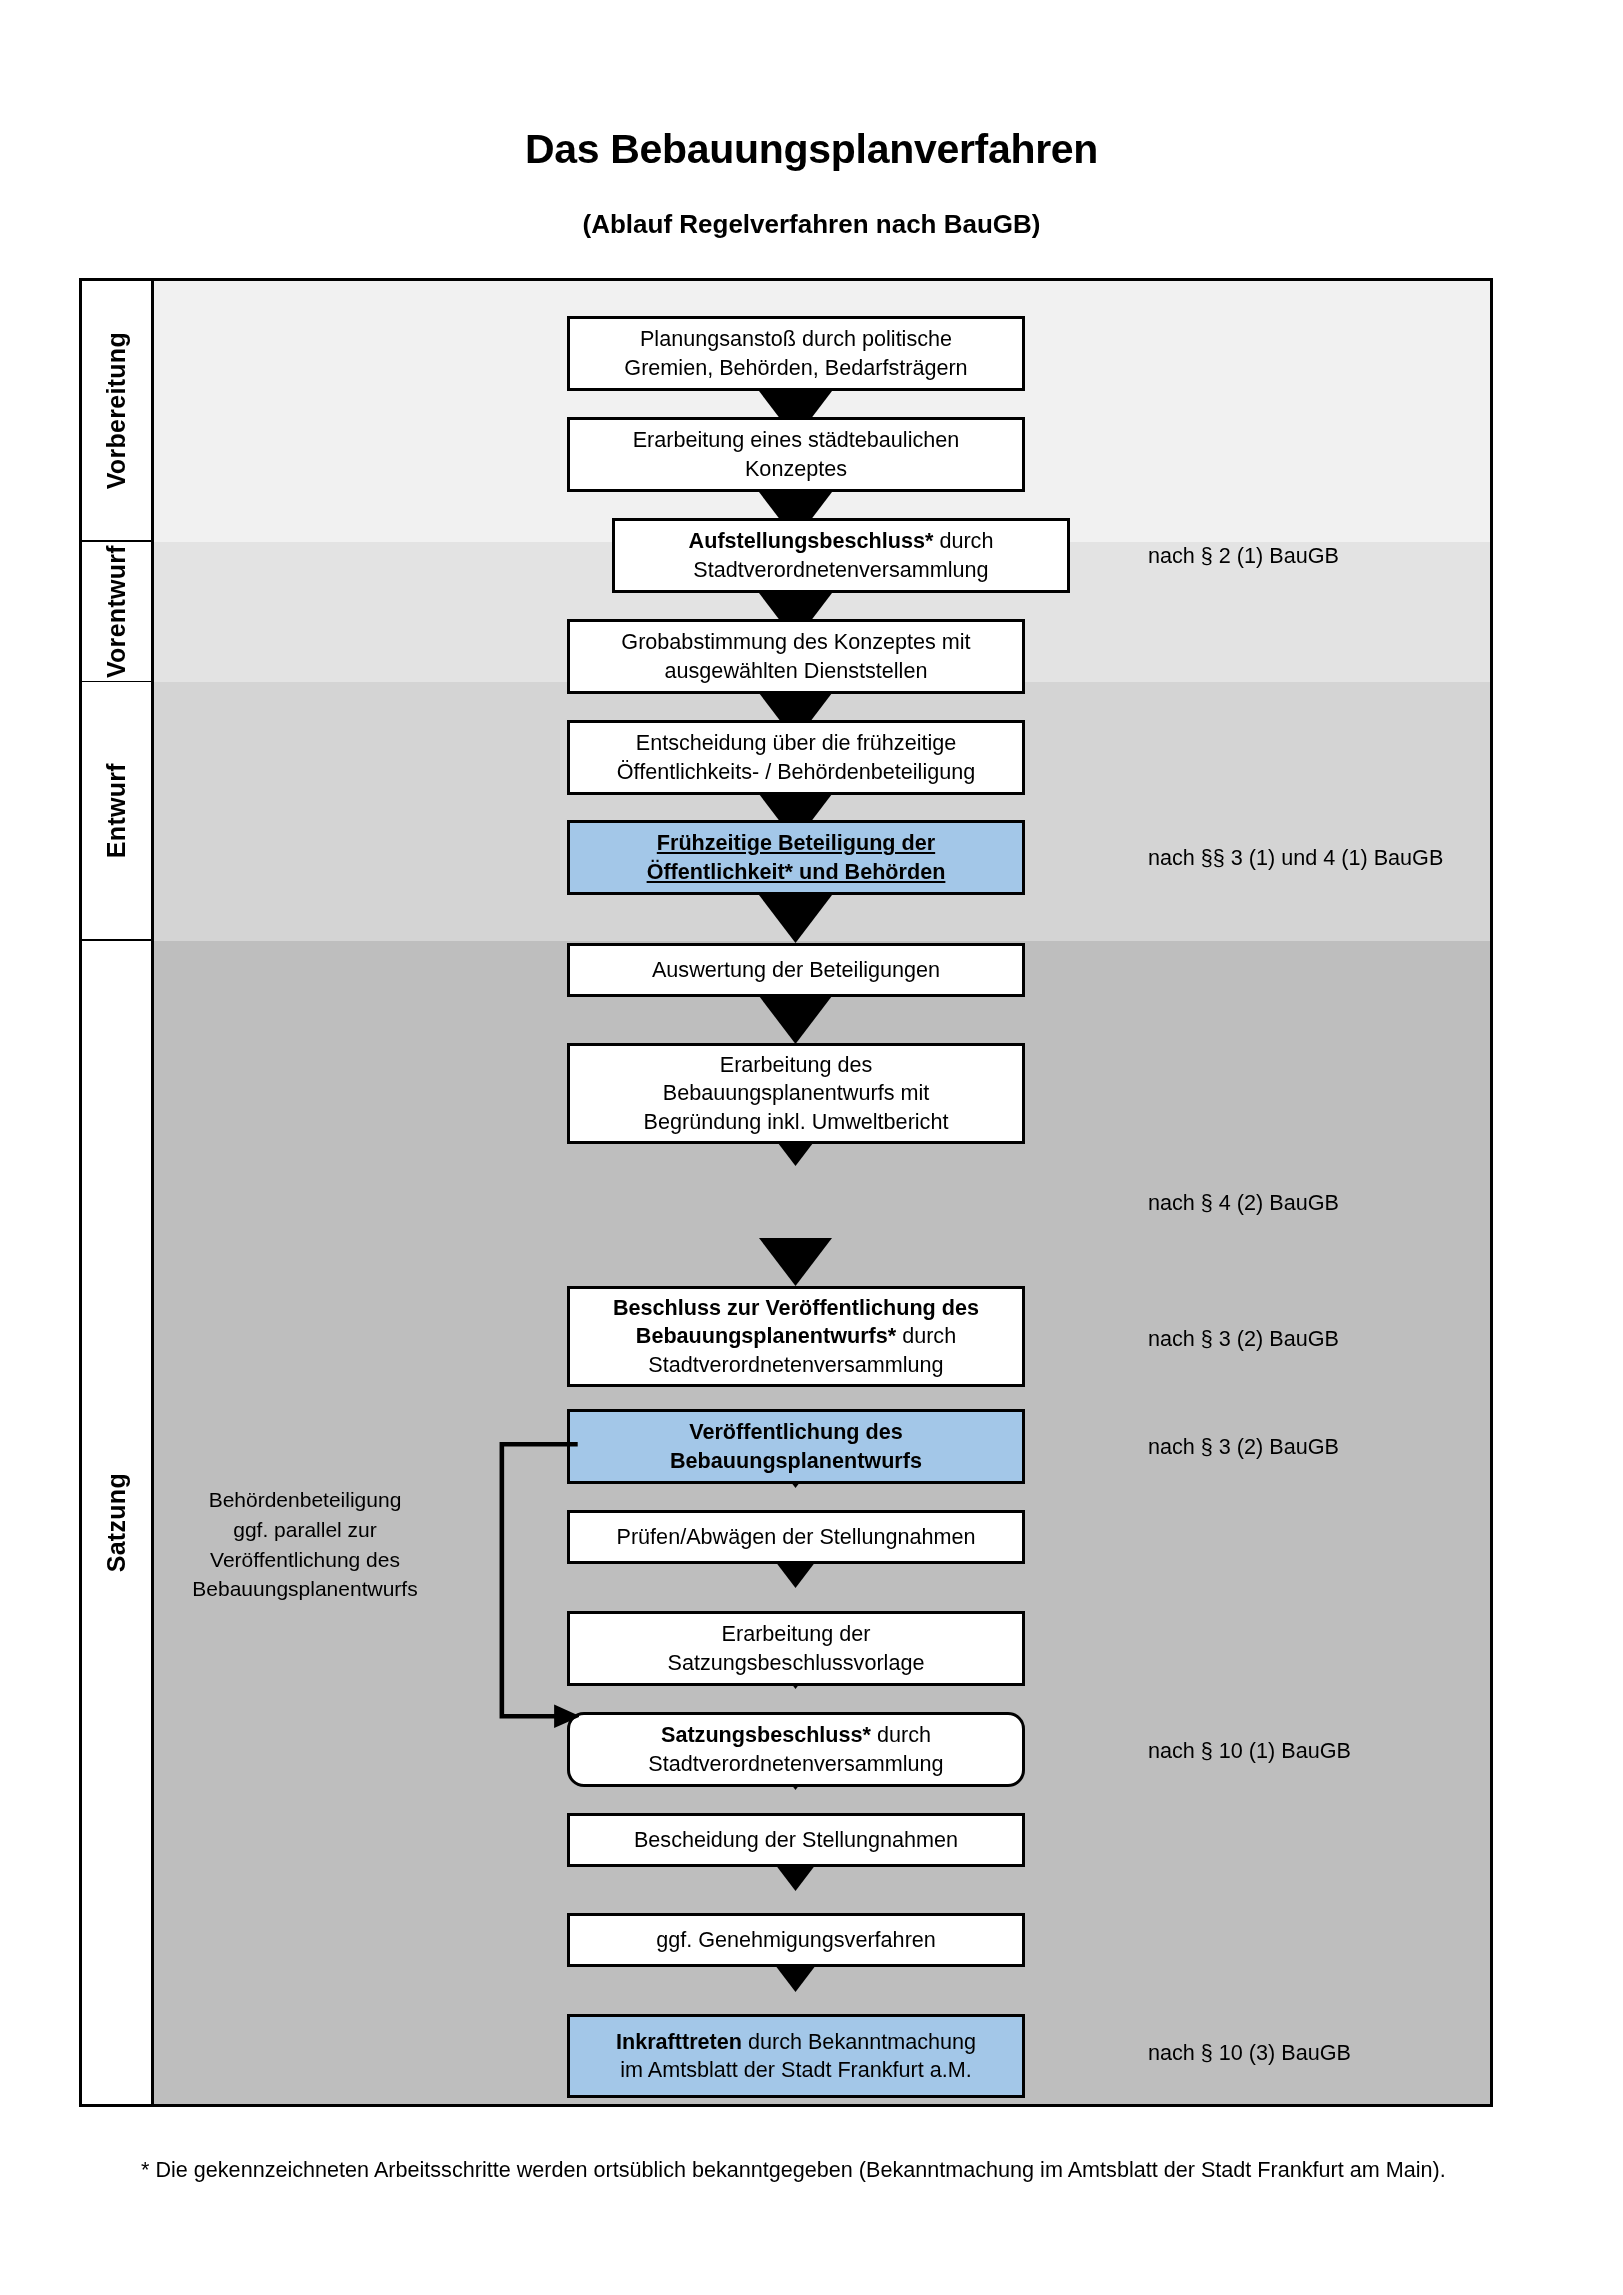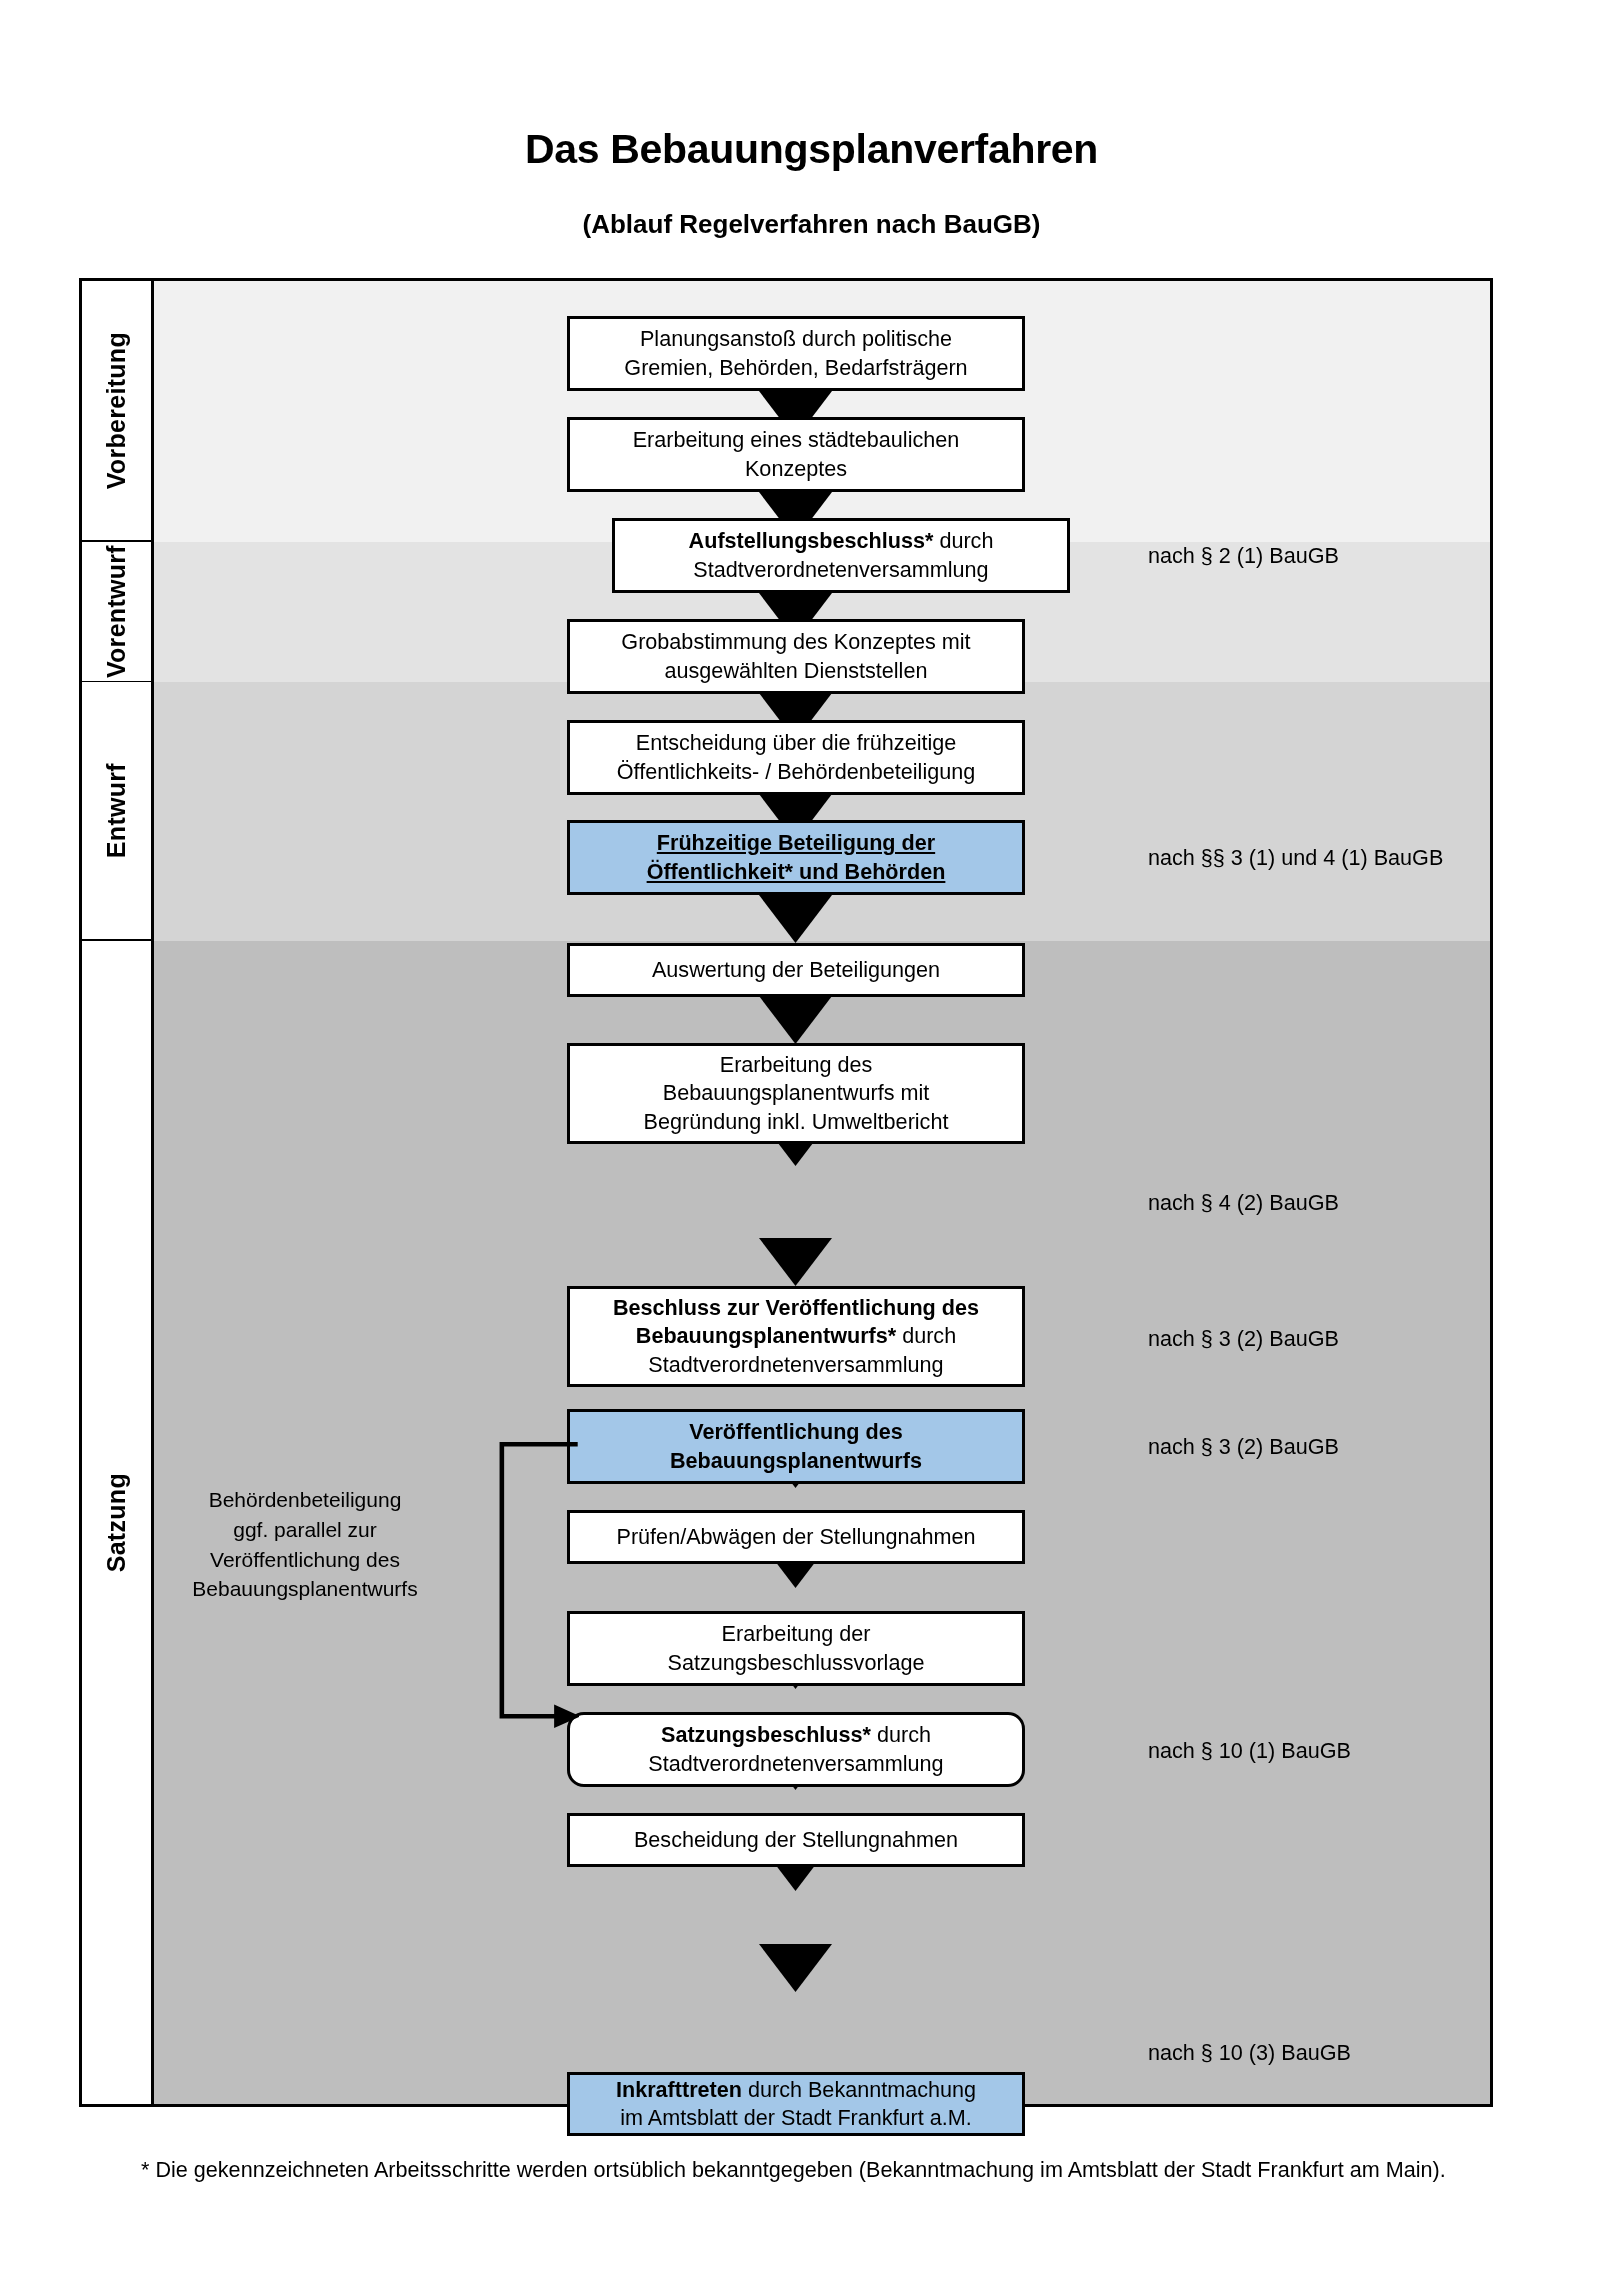--- a/index.html
+++ b/index.html
@@ -375,22 +375,27 @@
       <div>Stadtverordnetenversammlung</div>
     </div>
   </div>
 
   <div class="pbox" style="top:1532px; height:54px;">
     <div>
       <div>Bescheidung der Stellungnahmen</div>
     </div>
   </div>
 
-
-  <div class="pbox blue" style="top:1791px; height:64px;">
+  <div class="pbox" style="top:1632px; height:54px;">
+    <div>
+      <div>ggf. Genehmigungsverfahren</div>
+    </div>
+  </div>
+
+  <div class="pbox blue" style="top:1733px; height:84px;">
     <div>
       <div><b>Inkrafttreten</b> durch Bekanntmachung</div>
       <div>im Amtsblatt der Stadt Frankfurt a.M.</div>
     </div>
   </div>
 
   <div class="legal" style="top:262px;">nach § 2 (1) BauGB</div>
   <div class="legal" style="top:564px;">nach §§ 3 (1) und 4 (1) BauGB</div>
   <div class="legal" style="top:909px;">nach § 4 (2) BauGB</div>
   <div class="legal" style="top:1045px;">nach § 3 (2) BauGB</div>

